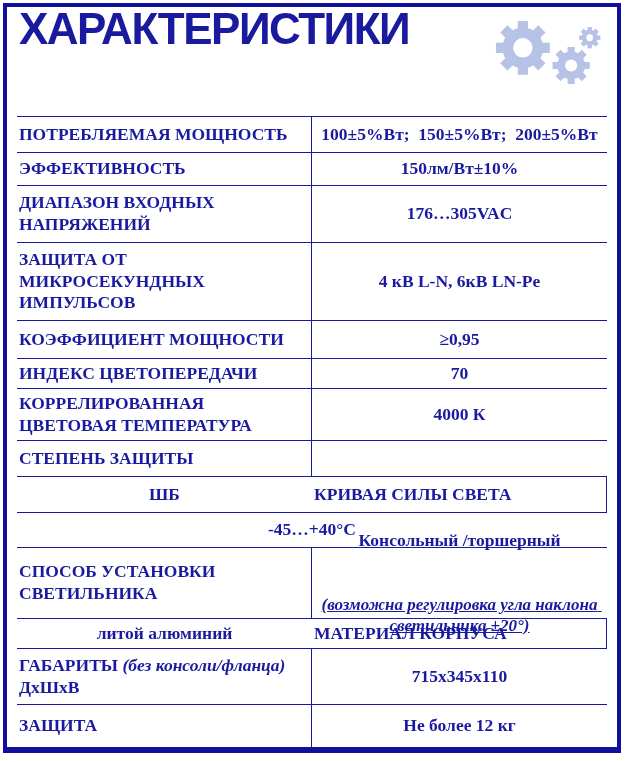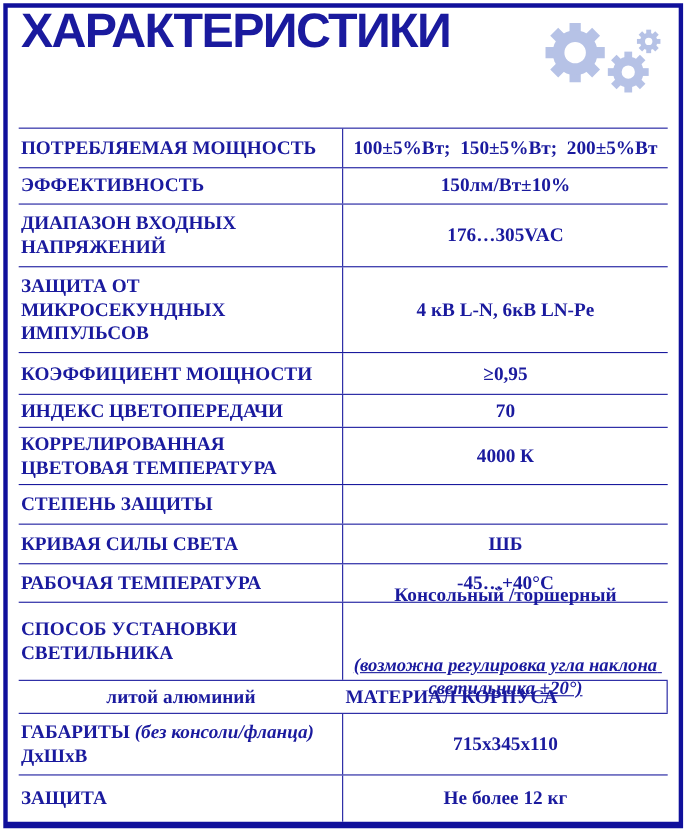--- a/index.html
+++ b/index.html
@@ -121,30 +121,27 @@
         <div class="cell value"><span>4000 К</span></div>
       </div>
 
       <div class="row" style="height:36px">
         <div class="cell label">
             <span>СТЕПЕНЬ ЗАЩИТЫ</span>
           </div>
       </div>
 
       <div class="row" style="height:36px">
+        <div class="cell value"><span>ШБ</span></div>
         <div class="cell label">
             <span>КРИВАЯ СИЛЫ СВЕТА</span>
           </div>
-        <div class="cell value"><span>ШБ</span></div>
       </div>
 
       <div class="row" style="height:35px">
-        <div class="cell label">
-            <span>РАБОЧАЯ ТЕМПЕРАТУРА</span>
-          </div>
         <div class="cell value"><span>-45…+40°С</span></div>
       </div>
 
       <div class="row" style="height:71px">
         <div class="cell label">
             <span>СПОСОБ УСТАНОВКИ СВЕТИЛЬНИКА</span>
           </div>
         <div class="cell value">
           <div>
             <div>Консольный /торшерный</div>

